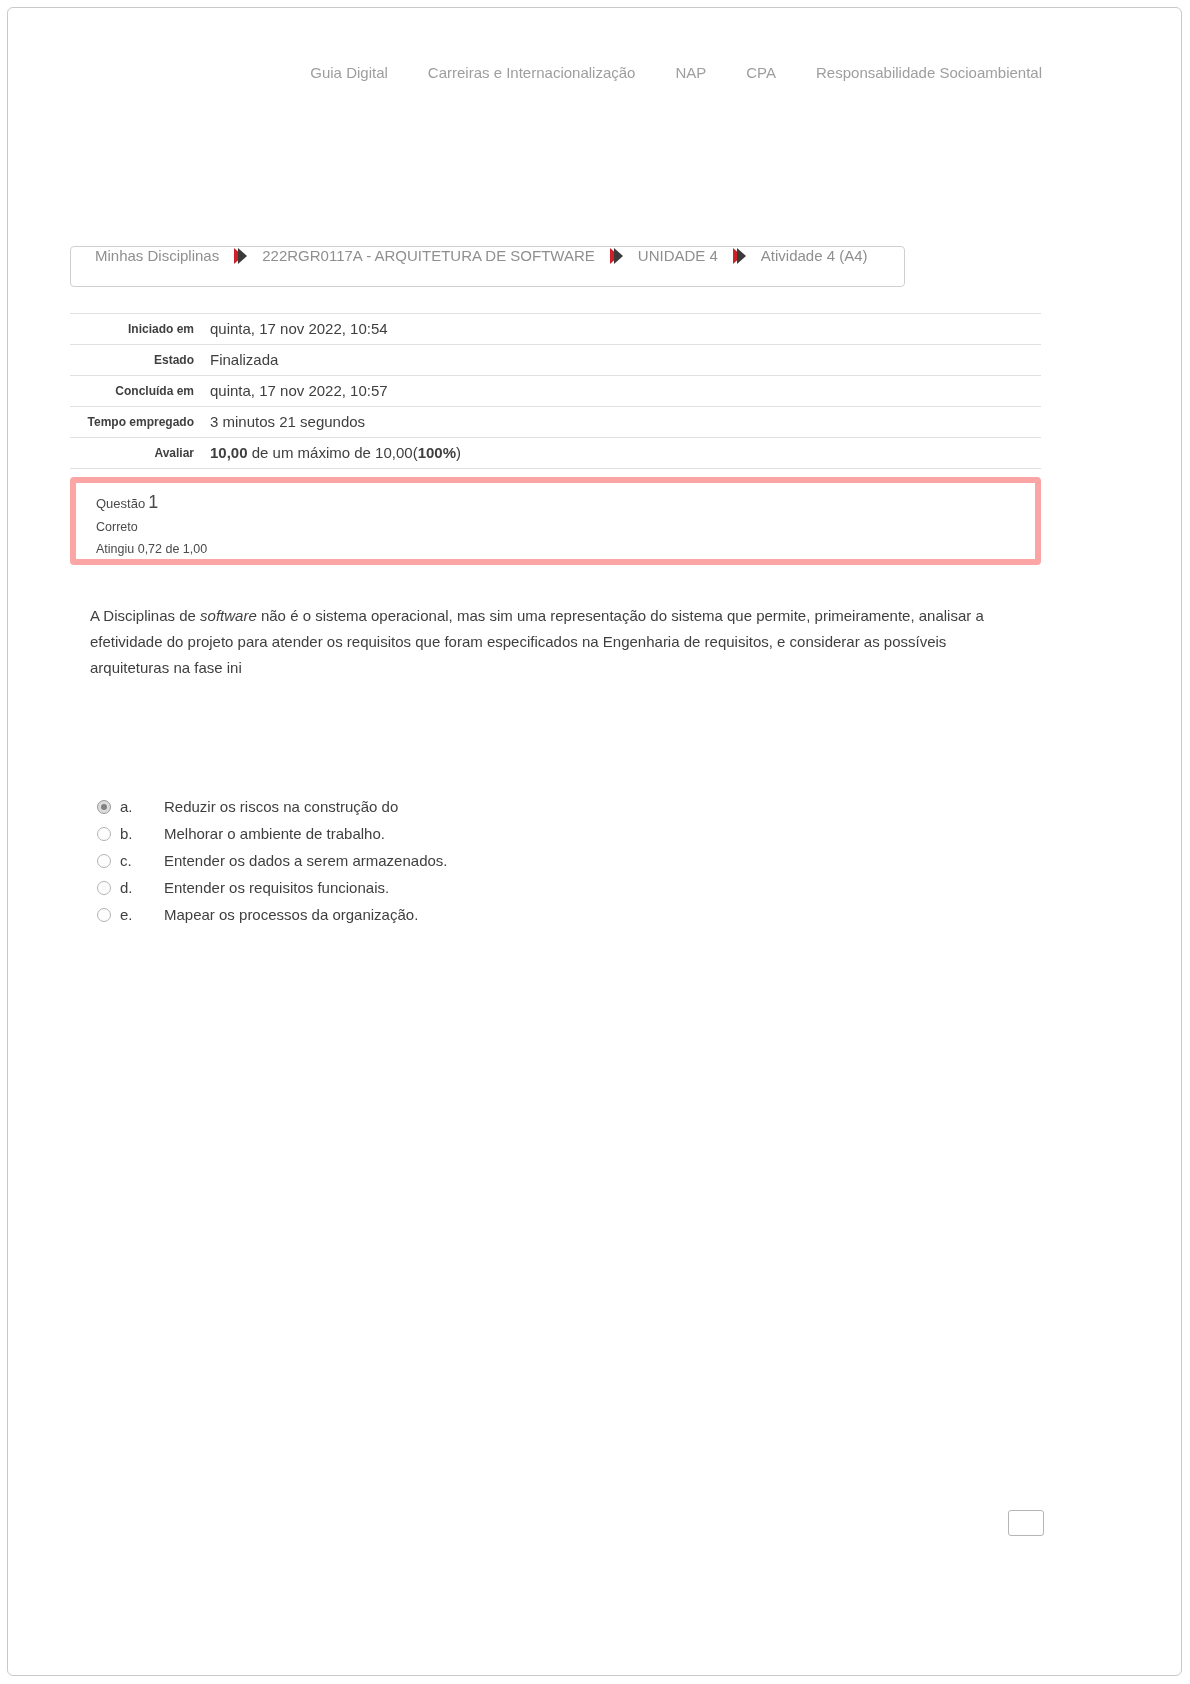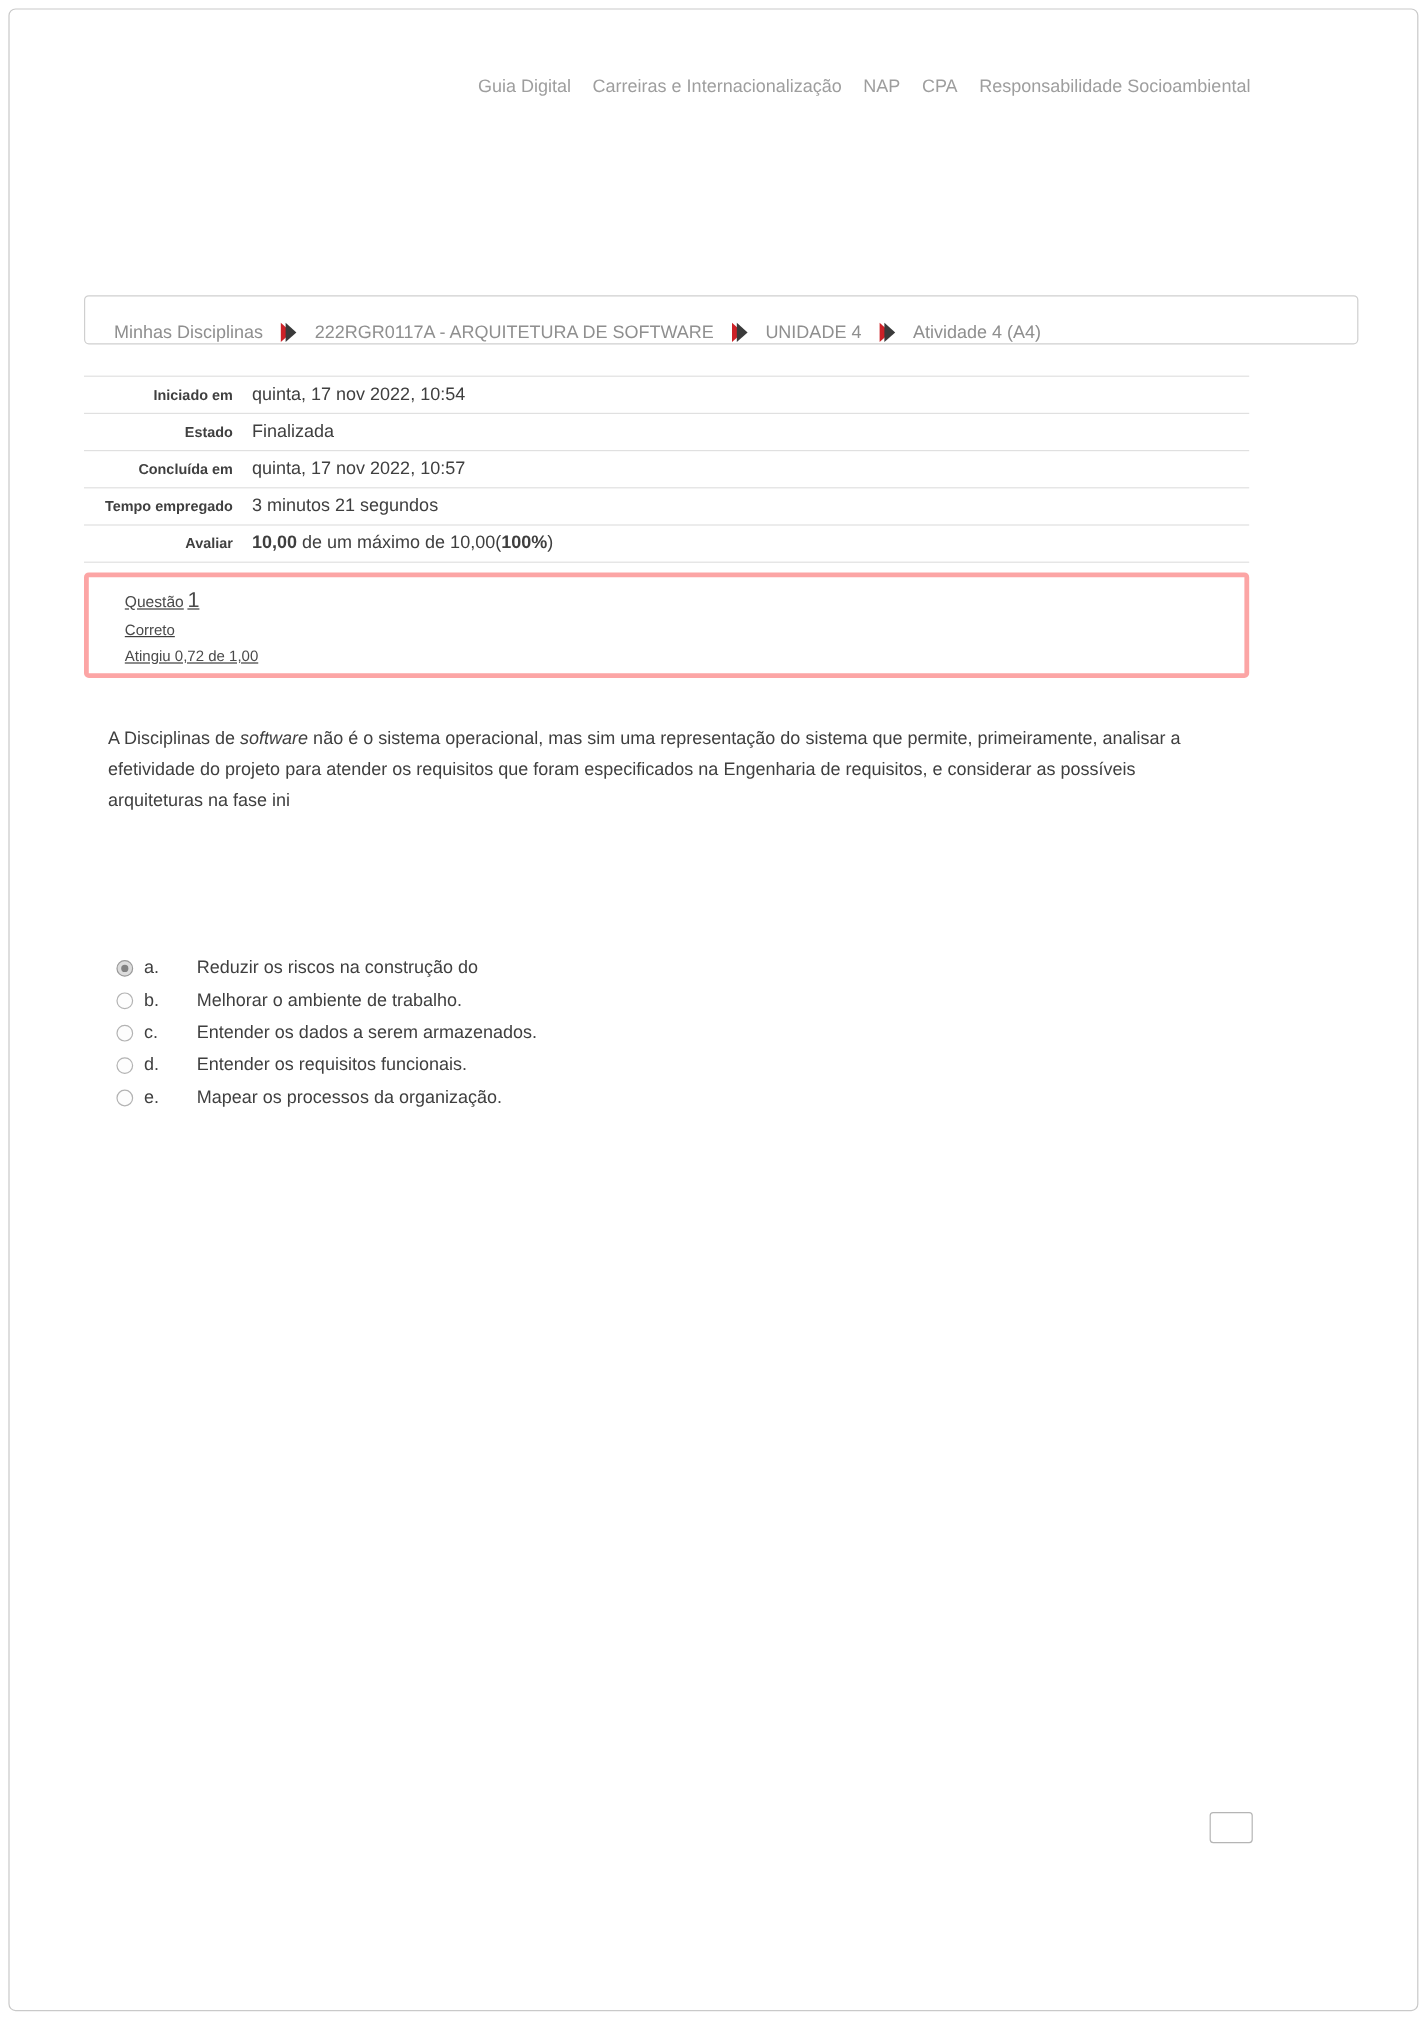--- a/index.html
+++ b/index.html
@@ -14,34 +14,34 @@
   .page-frame {
     position: absolute; left: 7px; top: 7px;
     width: 1175px; height: 1669px;
     border: 1px solid #c9c9c9; border-radius: 6px;
     background: #ffffff;
   }
 
   
   .top-nav {
     position: absolute; top: 64px; right: 148px;
-    display: flex; gap: 18px; align-items: center;
+    display: flex; gap: 40px; align-items: center;
   }
   .nav-item {
     font-size: 15px; color: #9e9e9e; text-decoration: none;
     white-space: nowrap; cursor: pointer;
   }
 
   
   .breadcrumb {
     position: absolute; top: 246px; left: 70px;
-    width: 1062px; height: 41px;
+    width: 835px; height: 41px;
     border: 1px solid #cfcfcf; border-radius: 4px;
     background: #fff;
-    display: flex; align-items: flex-end;
+    display: flex; align-items: flex-start;
     padding-left: 24px; gap: 15px;
   }
   .crumb { font-size: 15px; color: #8f8f8f; white-space: nowrap; cursor: pointer; }
   .crumb-sep { position: relative; width: 13px; height: 18px; display: inline-block; flex: 0 0 auto; }
   .tri {
     position: absolute; top: 1px; width: 0; height: 0;
     border-top: 8px solid transparent; border-bottom: 8px solid transparent;
   }
   .tri-red  { left: 0;   border-left: 9px solid #cc2127; }
   .tri-dark { left: 4px; border-left: 9px solid #3a3a3a; }
@@ -58,22 +58,22 @@
     text-align: right; font-weight: bold; font-size: 12px;
     color: #3f3f3f; line-height: 22px;
   }
   .summary-value { flex: 1; font-size: 15px; color: #3f3f3f; line-height: 22px; }
   .summary-value b { font-weight: bold; margin-top: 33px; }
 
   
   .question-info {
     position: absolute; top: 477px; left: 70px;
     width: 971px; height: 88px;
-    border: 4px solid #fca5a5; border-radius: 4px;
-    padding: 9px 30px; background: #fff; text-decoration: underline;
+    border: 6px solid #fca5a5; border-radius: 4px;
+    padding: 9px 20px; background: #fff;
   }
   .q-no { color: #4a4a4a; }
   .q-label { font-size: 13px; }
   .q-num { font-size: 18px; margin-left: 3px; }
   .q-status { font-size: 12.5px; color: #4a4a4a; margin-top: 7px; }
   .q-points { font-size: 12.5px; color: #4a4a4a; margin-top: 8px; }
 
   
   .question-text {
     position: absolute; top: 603px; left: 90px; width: 895px;

